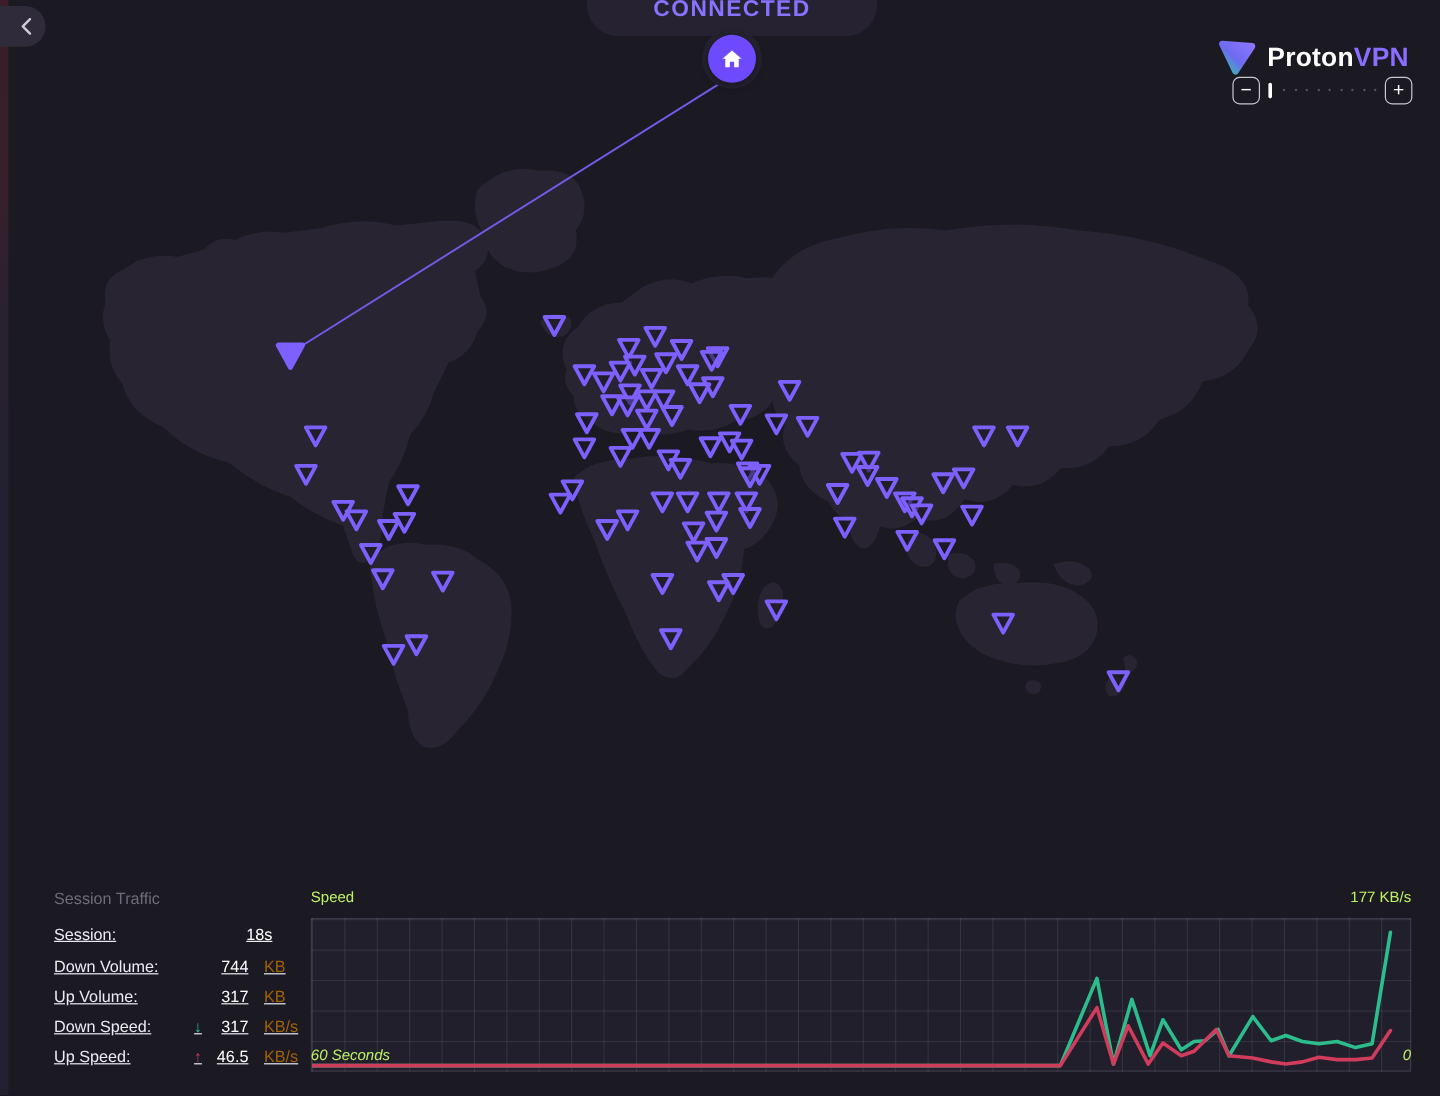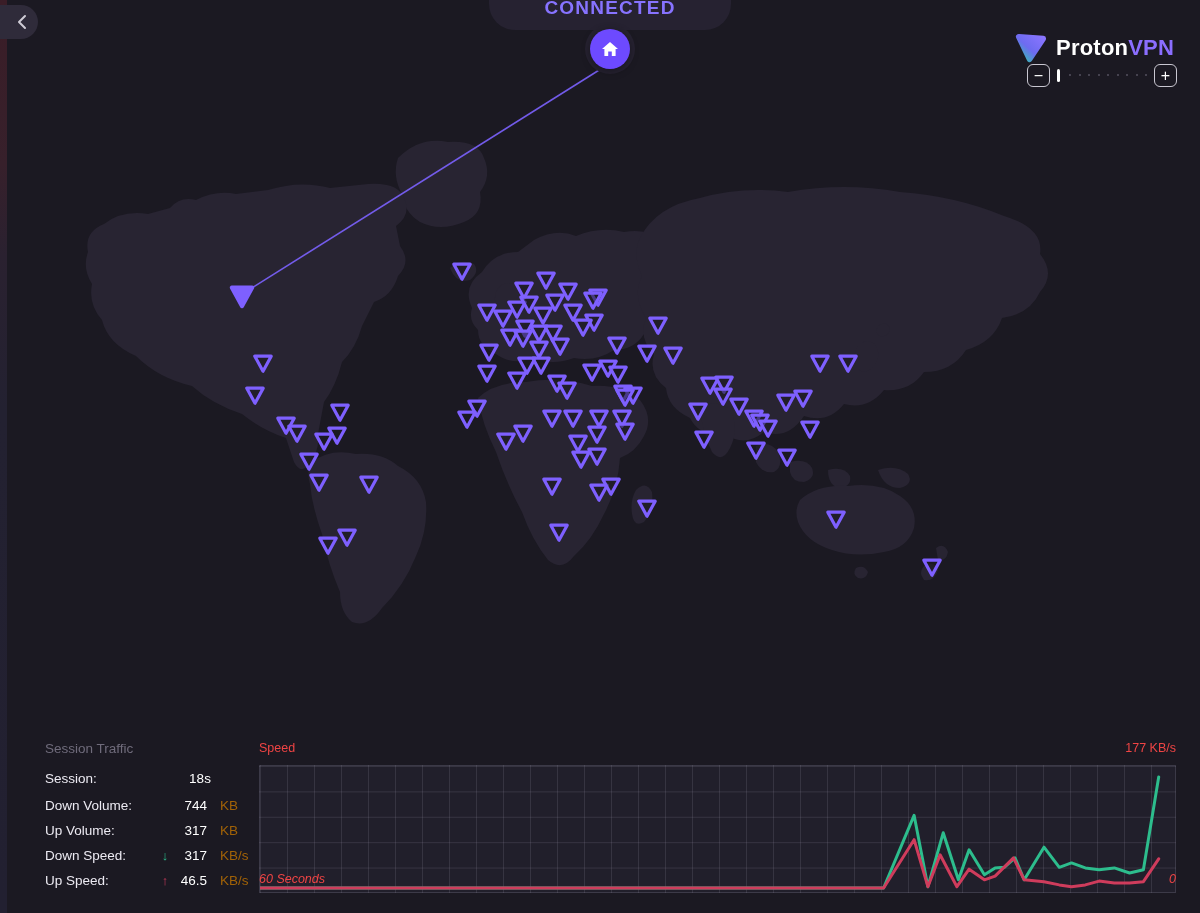--- a/index.html
+++ b/index.html
@@ -43,30 +43,30 @@
     font-family:"Liberation Sans",sans-serif; padding:0; }
   .zslider { flex:1; display:flex; align-items:center; margin:0 7px; cursor:pointer; }
   .zlevel { width:3px; height:13px; background:#fff; border-radius:2px; flex:none; }
   .zdots { display:flex; align-items:center; gap:7.5px; margin-left:9px; }
   .zdots i { width:2px; height:2px; border-radius:50%; background:#55515f; display:block; }
 
   
   .session { position:absolute; left:45px; top:741px; z-index:4; }
   .session-title { font-size:13.5px; font-weight:400; color:#6f6b7b; margin-bottom:12px; }
   .srow { display:grid; grid-template-columns:112px 16px 34px 63px; height:25px; align-items:center;
-    font-size:13.5px; color:#eceaf2; }
+    font-size:13.5px; color:#eceaf2;text-decoration:underline; }
   .sarrow { text-align:center; font-size:13px; }
   .sarrow.dn { color:#2dbd8d; }
   .sarrow.up { color:#cf3c5c; }
   .sval { text-align:right; color:#ffffff; }
   .sunit { padding-left:13px; color:#a16207; }
-  .srow.single .sval { grid-column:3/5; padding-right:43px;text-align:center; }
-
-  
-  .chart-label { position:absolute; left:259px; width:917px; z-index:4; font-size:12.5px; color:#ef4444;
+  .srow.single .sval { grid-column:3/5; padding-right:43px; }
+
+  
+  .chart-label { position:absolute; left:259px; width:917px; z-index:4; font-size:12.5px; color:#bef264;
     display:flex; justify-content:space-between; }
   .chart-top { top:741px; }
   .chart-bottom { top:872px;font-style:italic; }
   .chart-plot { position:absolute; left:259px; top:765px; width:917px; height:128px; z-index:3;
     background-color:#211f2b;
     background-image:linear-gradient(to right, rgba(140,135,155,.20) 1px, transparent 1px),
                      linear-gradient(to bottom, rgba(140,135,155,.20) 1px, transparent 1px);
     background-size:27px 25.4px;
     border:1px solid rgba(140,135,155,.25); }
   .chart-plot svg { position:absolute; left:0; top:0; }

